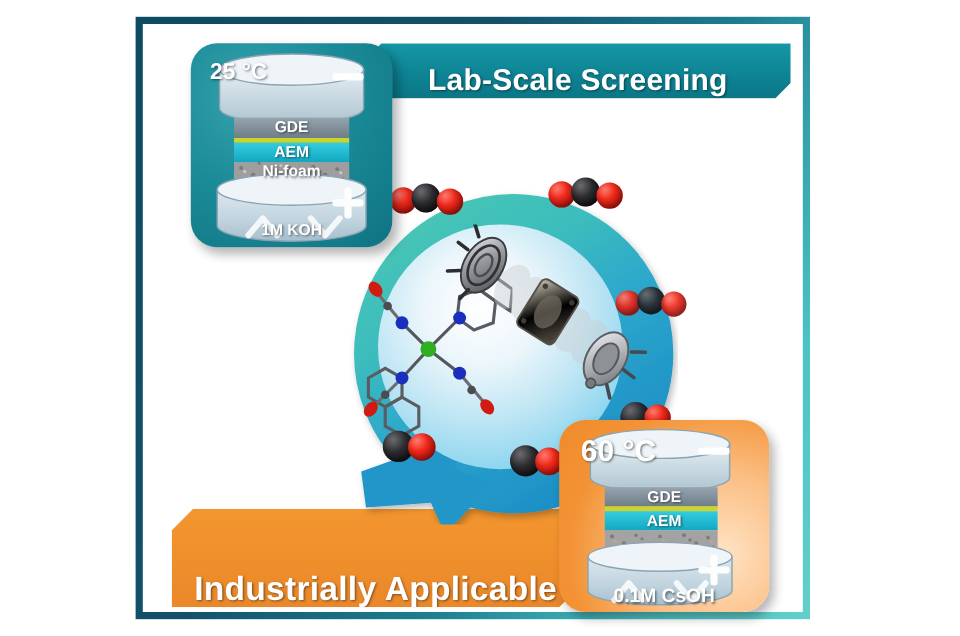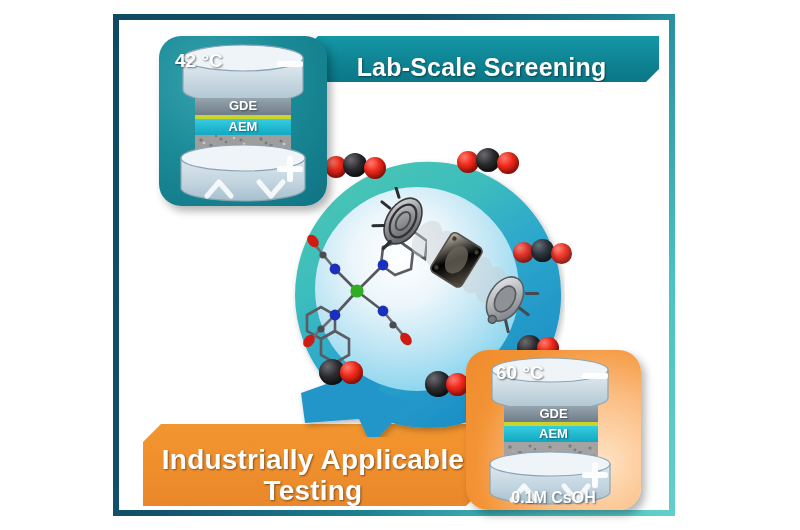--- a/index.html
+++ b/index.html
@@ -128,21 +128,20 @@
   <div id="frame">
     <div id="frame-inner">
 
       <div class="banner" id="banner-top">
         <span>Lab-Scale Screening</span>
       </div>
 
       <div class="banner" id="banner-bottom">
         <span class="bb-lines">
           <span class="bb-line">Industrially Applicable</span>
-          <span class="bb-line">Testing</span>
         </span>
       </div>
 
       <div id="cycle">
 
         <svg width="296" height="296" viewBox="0 0 296 296" style="position:absolute;left:0;top:0;">
           <defs>
             <linearGradient id="ringGrad" x1="0.18" y1="0" x2="0.82" y2="1">
               <stop offset="0%" stop-color="#46c4b6"></stop>
               <stop offset="26%" stop-color="#3cbcbd"></stop>
@@ -384,27 +383,29 @@
           </g>
 
           <rect x="118" y="25" width="26" height="6" rx="2.5" fill="#ffffff" opacity="0.95"></rect>
 
           <g fill="#ffffff" opacity="0.95">
             <rect x="118" y="130" width="26" height="6" rx="2.5"></rect>
             <rect x="128" y="120" width="6" height="26" rx="2.5"></rect>
           </g>
         </svg>
 
-        <div class="cyl-label" style="left:16px;top:14px;font-size:19px;">42 °C</div>
+        <div class="cyl-label" style="left:16px;top:14px;font-size:19px;">25 °C</div>
 
         <div class="cyl-label" style="left:0;top:62px;width:100%;text-align:center;font-size:13px;">GDE</div>
 
         <div class="cyl-label" style="left:0;top:83px;width:100%;text-align:center;font-size:13px;">AEM</div>
 
-
+        <div class="cyl-label" style="left:0;top:99px;width:100%;text-align:center;font-size:13px;">Ni-foam</div>
+
+        <div class="cyl-label" style="left:0;top:148px;width:100%;text-align:center;font-size:13px;">1M KOH</div>
       </div>
 
       <div class="cell-card" id="cell-ind">
         <svg class="stack" viewBox="0 0 175 160">
           <defs>
             <linearGradient id="cylTopI" x1="0" y1="0" x2="0" y2="1">
               <stop offset="0%" stop-color="#e6eef3"></stop>
               <stop offset="55%" stop-color="#c6d7e0"></stop>
               <stop offset="100%" stop-color="#aec4d1"></stop>
             </linearGradient>
@@ -468,21 +469,21 @@
             <polyline points="98,136 110,150 122,136"></polyline>
           </g>
 
           <rect x="116" y="23" width="26" height="6" rx="2.5" fill="#ffffff" opacity="0.95"></rect>
           <g fill="#ffffff" opacity="0.95">
             <rect x="116" y="122" width="26" height="6" rx="2.5"></rect>
             <rect x="126" y="112" width="6" height="26" rx="2.5"></rect>
           </g>
         </svg>
 
-        <div class="cyl-label" style="left:30px;top:12px;font-size:19px;">60 °C</div>
+        <div class="cyl-label" style="left:18px;top:12px;font-size:25px;">60 °C</div>
 
         <div class="cyl-label" style="left:0;top:56px;width:100%;text-align:center;font-size:13px;">GDE</div>
 
         <div class="cyl-label" style="left:0;top:76px;width:100%;text-align:center;font-size:13px;">AEM</div>
 
 
         <div class="cyl-label" style="left:0;top:139px;width:100%;text-align:center;font-size:16px;">0.1M CsOH</div>
       </div>
 
     </div>

